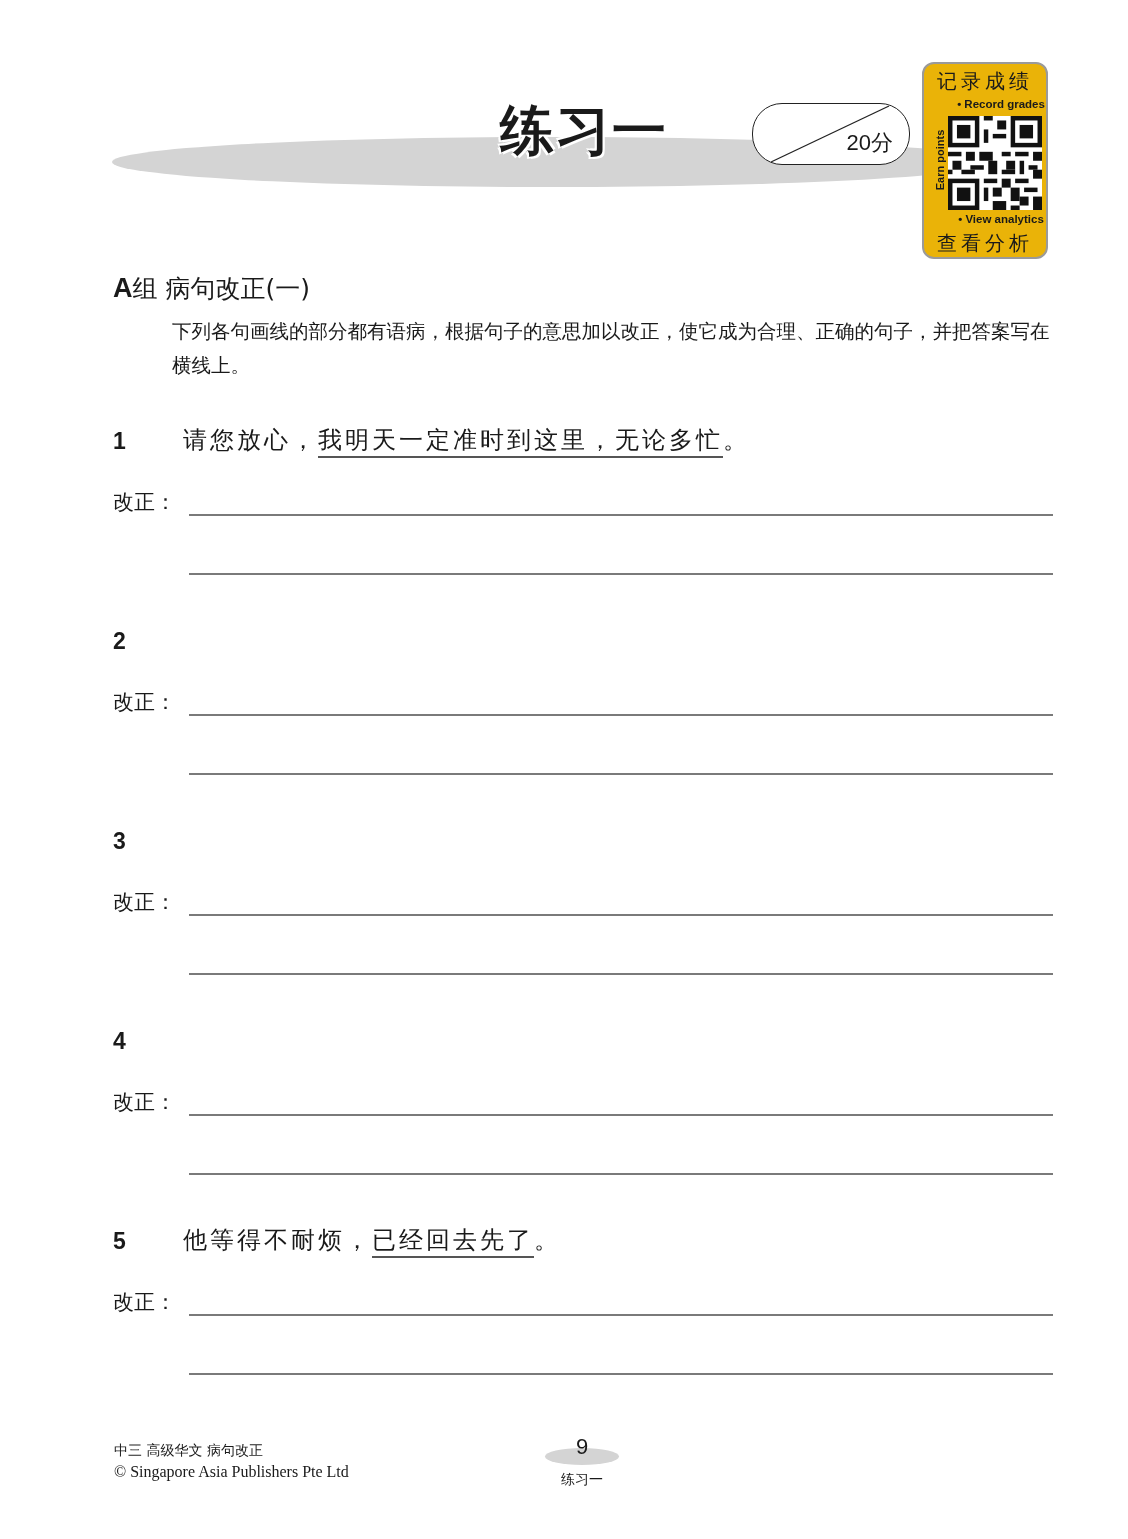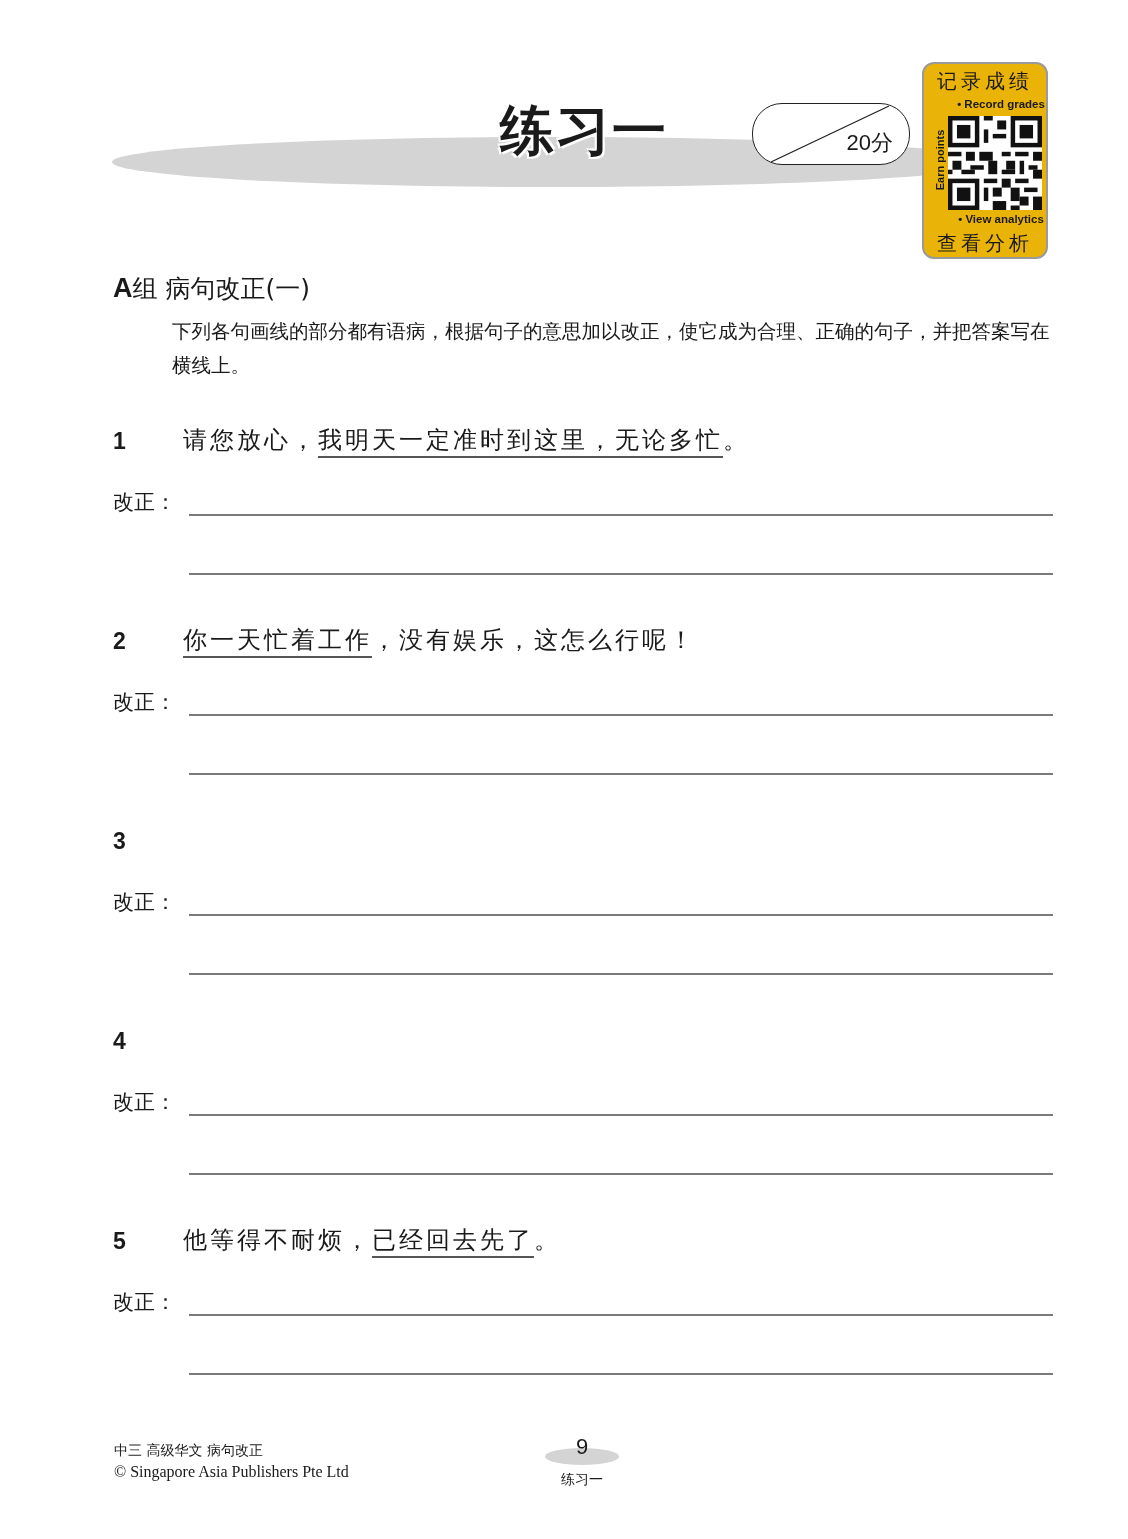--- a/index.html
+++ b/index.html
@@ -117,21 +117,20 @@
   <div class="answer-row" style="top:64px;">
     <span class="answer-label">改正：</span>
     <div class="answer-line" style="top:26px;"></div>
     <div class="answer-line" style="top:85px;"></div>
   </div>
 </div>
 
 <div class="question" style="top:624px;">
   <div class="q-line">
     <span class="q-num">2</span>
-    <span class="q-text"><span></span><span class="ul">你一天忙着工作</span><span>，没有娱乐，这怎么行呢！</span></span>
   </div>
   <div class="answer-row" style="top:64px;">
     <span class="answer-label">改正：</span>
     <div class="answer-line" style="top:26px;"></div>
     <div class="answer-line" style="top:85px;"></div>
   </div>
 </div>
 
 <div class="question" style="top:824px;">
   <div class="q-line">

